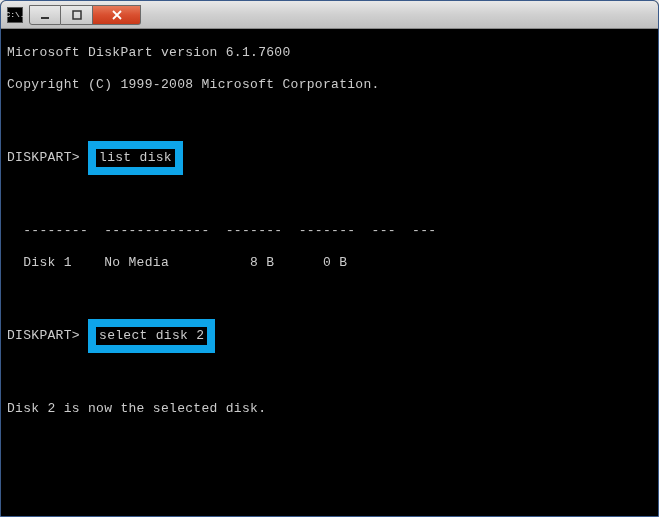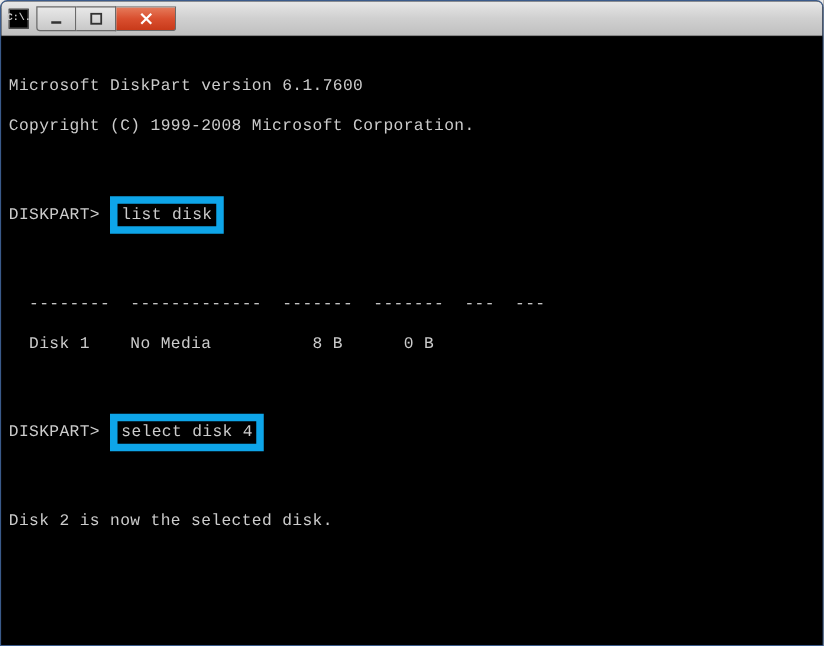--- a/index.html
+++ b/index.html
@@ -71,29 +71,29 @@
       border-left: none;
       border-radius: 0 0 3px 0;
       color: #fff;
     }
     .win-btn svg { display: block; }
     .terminal {
       background: #000;
       color: #ccc;
       font-size: 13px;
       line-height: 16px;
-      padding: 16px 6px;
+      padding: 0 6px;
       height: calc(100% - 28px);
       overflow: hidden;
       white-space: pre;
       letter-spacing: 0.3px;
     }
     .l { display: block; min-height: 16px; }
     .hl {
-      border: 6px solid #0ea5e9;
+      border: 8px solid #0ea5e9;
       padding: 0 3px;
       display: inline-block;
       line-height: 18px;
     }
     .prompt { display: inline; margin-top: 20px; }
   </style>
 </head>
 <body>
 
 <div class="window">
@@ -120,21 +120,21 @@
 
   <div class="terminal">
 <span class="l">Microsoft DiskPart version 6.1.7600</span>
 <span class="l">Copyright (C) 1999-2008 Microsoft Corporation.</span>
 <span class="l"></span>
 <span class="l"><span class="prompt">DISKPART&gt;</span> <span class="hl">list disk</span></span>
 <span class="l"></span>
 <span class="l">  --------  -------------  -------  -------  ---  ---</span>
 <span class="l">  Disk 1    No Media          8 B      0 B</span>
 <span class="l"></span>
-<span class="l"><span class="prompt">DISKPART&gt;</span> <span class="hl">select disk 4</span></span>
+<span class="l"><span class="prompt">DISKPART&gt;</span> <span class="hl">select disk 2</span></span>
 <span class="l"></span>
 <span class="l">Disk 2 is now the selected disk.</span>
 
 
 
 
 
 
 
 

